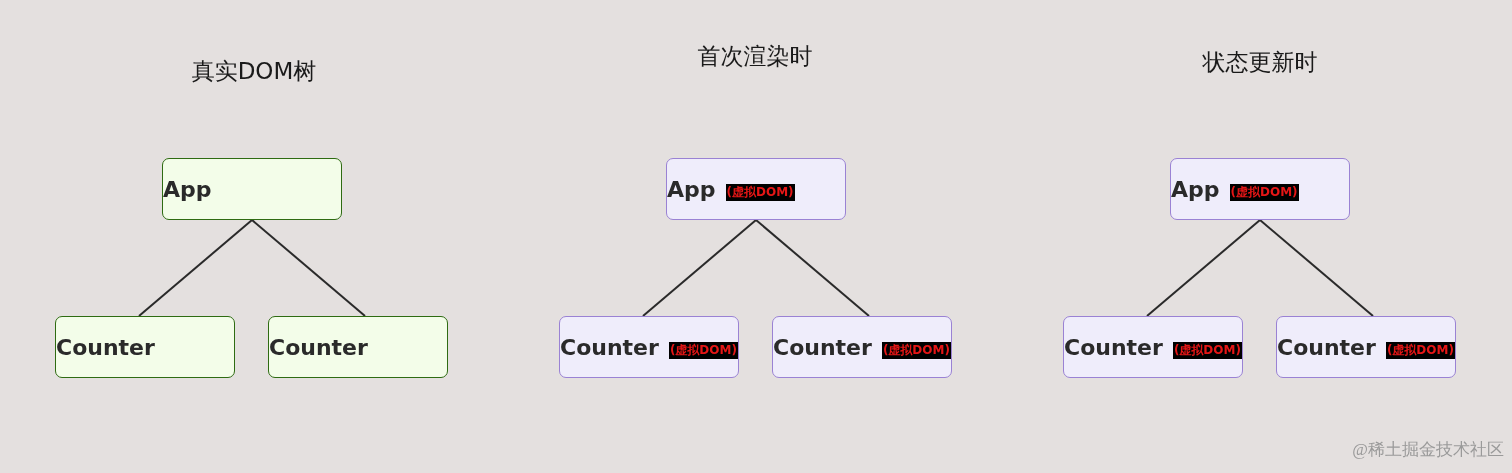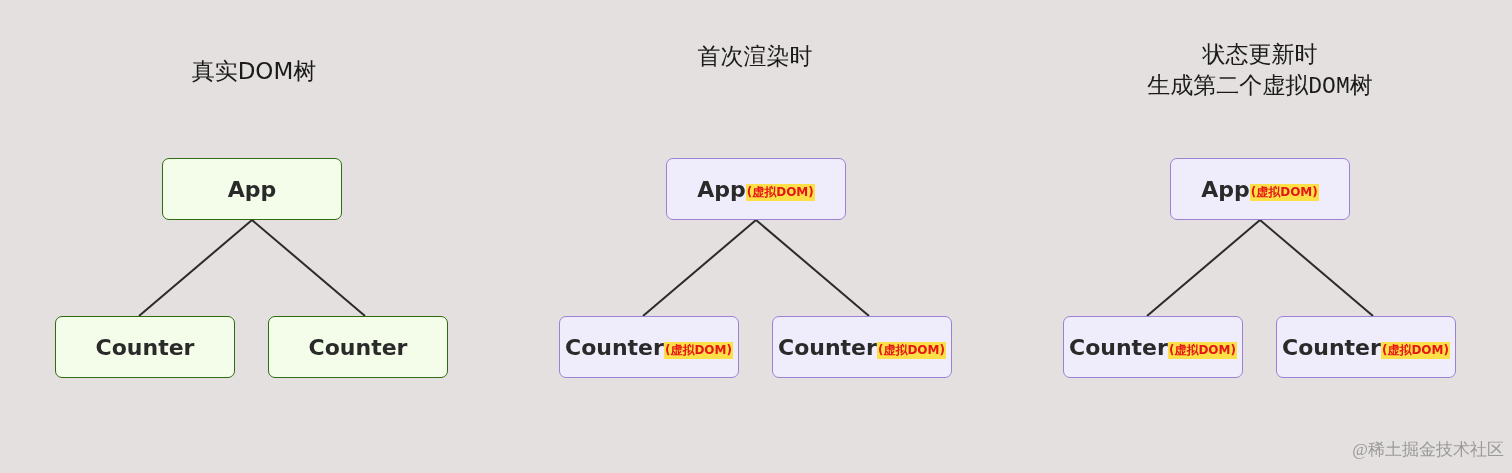--- a/index.html
+++ b/index.html
@@ -7,47 +7,46 @@
     width:1512px; height:473px; background:#e4e0df; position:relative; overflow:hidden;
     font-family: "DejaVu Sans", "Liberation Sans", sans-serif;
   }
   .title {
     position:absolute; text-align:center; color:#1a1a1a; font-size:23px; line-height:31px;
     font-family: "DejaVu Sans", sans-serif; white-space:nowrap;
   }
   .lines { position:absolute; left:0; top:0; }
   .node {
     position:absolute; box-sizing:border-box; border-radius:7px;
-    display:flex; align-items:center; justify-content:center;
+    display:flex; align-items:center; 
     color:#2a2a2a; font-weight:bold; font-size:22px; white-space:nowrap;
     font-family: "DejaVu Sans", sans-serif;
   }
   .real { background:#f3fde9; border:1.6px solid #2e6b12; }
   .virt { background:#efedfb; border:1.6px solid #9a82d4; }
   .tag {
-    color:#e51616; font-size:12px; font-weight:bold; background:#fde047;
-    margin-left:0; padding:0 1px; position:relative; top:3px;
+    color:#e51616; font-size:12px; font-weight:bold; background:#000000;
+    margin-left:10px; padding:0 1px; position:relative; top:3px;
   }
   .watermark {
     position:absolute; right:8px; bottom:12px; color:#9a9a9a; font-size:17px;
     font-family: Liberation Serif, serif;
   }
 </style>
 </head>
 <body>
 
 <div class="title" style="left:154px; top:56px; width:200px;">
   <div>真实DOM树</div>
 </div>
 <div class="title" style="left:630px; top:41px; width:250px;">
   <div>首次渲染时</div>
 </div>
-<div class="title" style="left:1110px; top:41px; width:300px;font-family:Liberation Mono, monospace;">
+<div class="title" style="left:1110px; top:47px; width:300px;">
   <div>状态更新时</div>
-  <div>生成第二个虚拟DOM树</div>
 </div>
 
 <svg class="lines" width="1512" height="473">
   <g stroke="#2a2a2a" stroke-width="2" fill="none">
     <line x1="252" y1="220" x2="139" y2="316"></line>
     <line x1="252" y1="220" x2="365" y2="316"></line>
     <line x1="756" y1="220" x2="643" y2="316"></line>
     <line x1="756" y1="220" x2="869" y2="316"></line>
     <line x1="1260" y1="220" x2="1147" y2="316"></line>
     <line x1="1260" y1="220" x2="1373" y2="316"></line>

